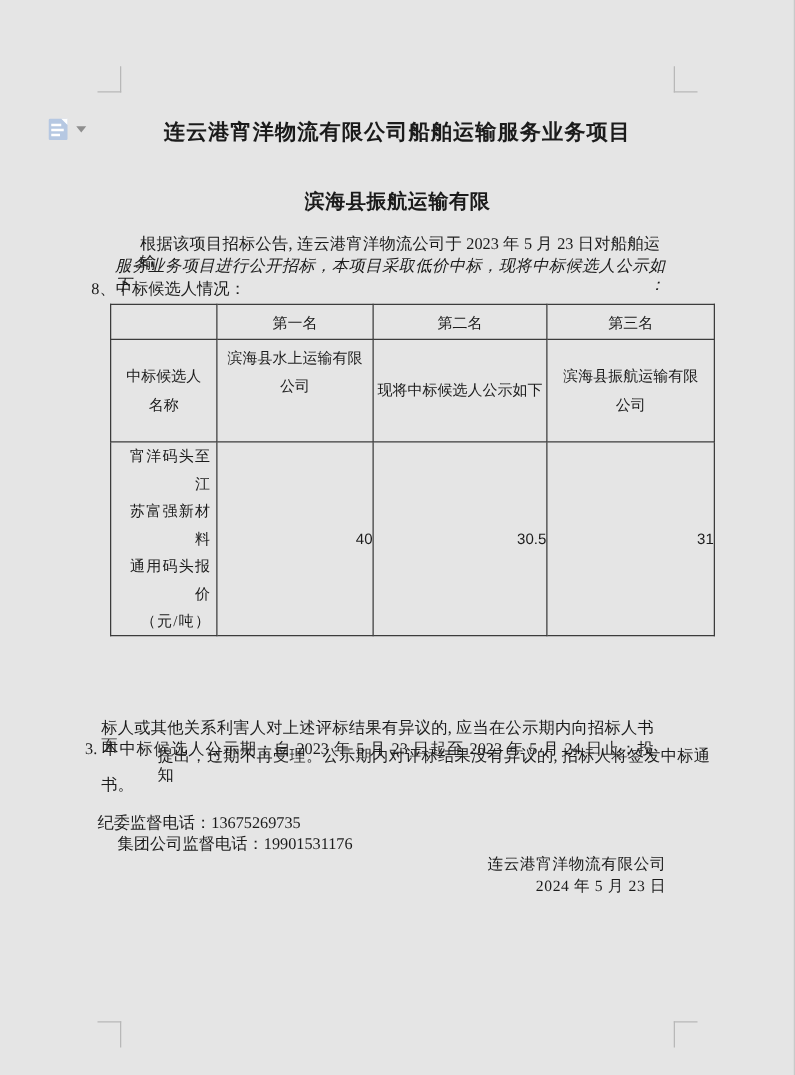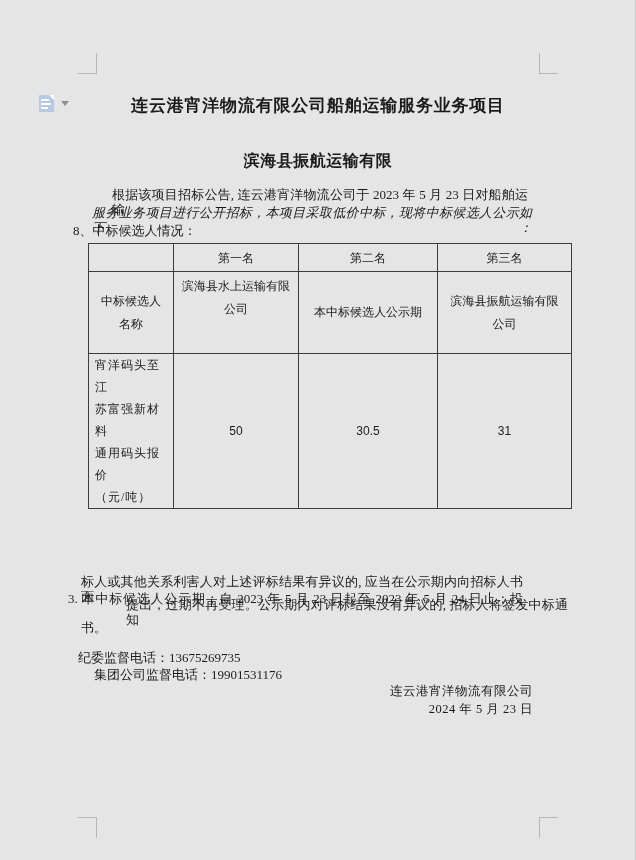--- a/index.html
+++ b/index.html
@@ -29,21 +29,21 @@
   .title.t2{top:151px;font-size:16px;letter-spacing:0.5px;}
   
   .line{position:absolute;font-size:13px;line-height:15px;white-space:nowrap;}
   .just{white-space:normal;text-align:justify;text-align-last:justify;}
   
   .doc-table{position:absolute;left:88px;top:243px;border-collapse:collapse;table-layout:fixed;}
   .doc-table td{border:1px solid #3c3c3c;text-align:center;vertical-align:middle;
     white-space:pre-line;padding:0;font-size:12px;line-height:23px;overflow:hidden;}
   .doc-table tr.hdr td{height:27px;line-height:14px;}
   .doc-table tr.r2 td{height:78px;}
-  .doc-table tr.r3 td{height:89px;}
+  .doc-table tr.r3 td{height:89px;text-align:right;}
   .doc-table tr.r4 td{height:88px;}
   .doc-table td.rowlabel{text-align:left;padding:0 4px 0 6px;line-height:22px;letter-spacing:1px;}
   .doc-table td.valign-top{vertical-align:top;padding-top:3px;}
   .doc-table td.num{font-family:"Liberation Sans",sans-serif;font-size:12px;}
   
   .footer-line{position:absolute;font-size:13px;line-height:15px;white-space:nowrap;}
   .footer-right{position:absolute;right:103px;font-size:12.5px;line-height:15px;white-space:nowrap;text-align:right;letter-spacing:0.5px;}
 </style>
 </head>
 <body>
@@ -84,30 +84,30 @@
       <td></td>
       <td>第一名</td>
       <td>第二名</td>
       <td>第三名</td>
     </tr>
     <tr class="r2">
       <td>中标候选人
 名称</td>
       <td class="valign-top">滨海县水上运输有限
 公司</td>
-      <td>本中标候选人公示期</td>
+      <td>现将中标候选人公示如下</td>
       <td>滨海县振航运输有限
 公司</td>
     </tr>
     <tr class="r3">
       <td class="rowlabel">宵洋码头至江
 苏富强新材料
 通用码头报价
 （元/吨）</td>
-      <td class="num">50</td>
+      <td class="num">40</td>
       <td class="num">30.5</td>
       <td class="num">31</td>
     </tr>
   </tbody>
     </table>
 
 
   <div class="line just" style="left:68px;top:551px;width:455px;margin-top:40px;">3. 本中标候选人公示期：自 2023 年 5 月 23 日起至 2023 年 5 月 24 日止；投</div>
   <div class="line just" style="left:81px;top:574px;width:442px;">标人或其他关系利害人对上述评标结果有异议的, 应当在公示期内向招标人书面</div>
   <div class="line just" style="left:81px;top:597px;width:442px;margin-left:45px;">提出，过期不再受理。公示期内对评标结果没有异议的, 招标人将签发中标通知</div>

